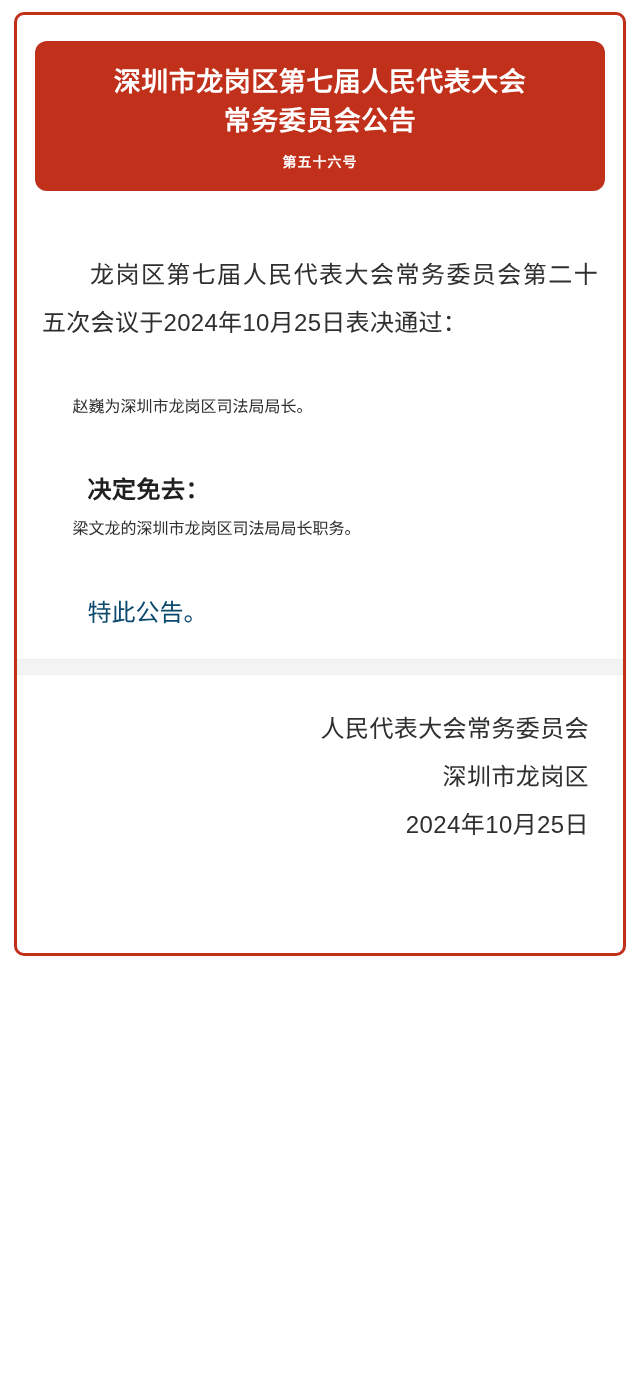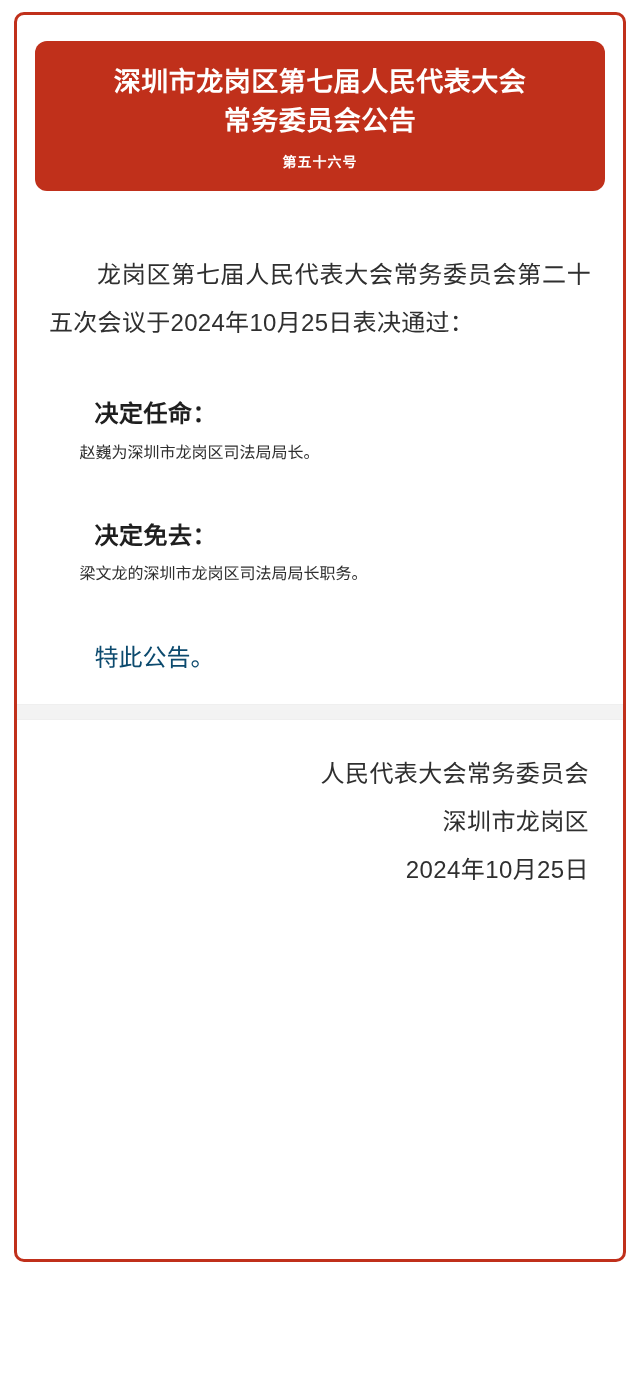--- a/index.html
+++ b/index.html
@@ -13,21 +13,21 @@
     font-family: "Liberation Sans", "DejaVu Sans", sans-serif;
     -webkit-font-smoothing: antialiased;
   }
 
   
   .announcement-card {
     position: absolute;
     left: 14px;
     top: 12px;
     width: 612px;
-    height: 1250px;
+    height: 944px;
     box-sizing: border-box;
     border: 3px solid #c0301b;
     border-radius: 10px;
     background: #ffffff;
     overflow: hidden;
   }
 
   
   .header-banner {
     margin: 26px 18px 0 18px;
@@ -45,21 +45,21 @@
   }
   .header-number {
     margin-top: 10px;
     font-size: 14px;
     font-weight: bold;
     letter-spacing: 1px;
   }
 
   
   .body-area {
-    padding: 0 32px;
+    padding: 0 25px;
     color: #2a2a2a;
   }
 
   .paragraph {
     font-size: 24px;
     line-height: 2.0;
     letter-spacing: 0.3px;
     text-align: justify;
     color: #2f2f2f;
   }
@@ -129,21 +129,20 @@
   </div>
 
   <div class="body-area">
 
     <div class="spacer-lg"></div>
 
     <div class="paragraph indent">龙岗区第七届人民代表大会常务委员会第二十五次会议于2024年10月25日表决通过：</div>
 
     <div class="spacer-md"></div>
 
-    <div class="section-heading">决定任命：</div>
     <div class="section-text">赵巍为深圳市龙岗区司法局局长。</div>
 
     <div class="spacer-md"></div>
 
     <div class="section-heading">决定免去：</div>
     <div class="section-text wrap">梁文龙的深圳市龙岗区司法局局长职务。</div>
 
     <div class="spacer-md"></div>
 
     <div class="closing">特此公告。</div>

